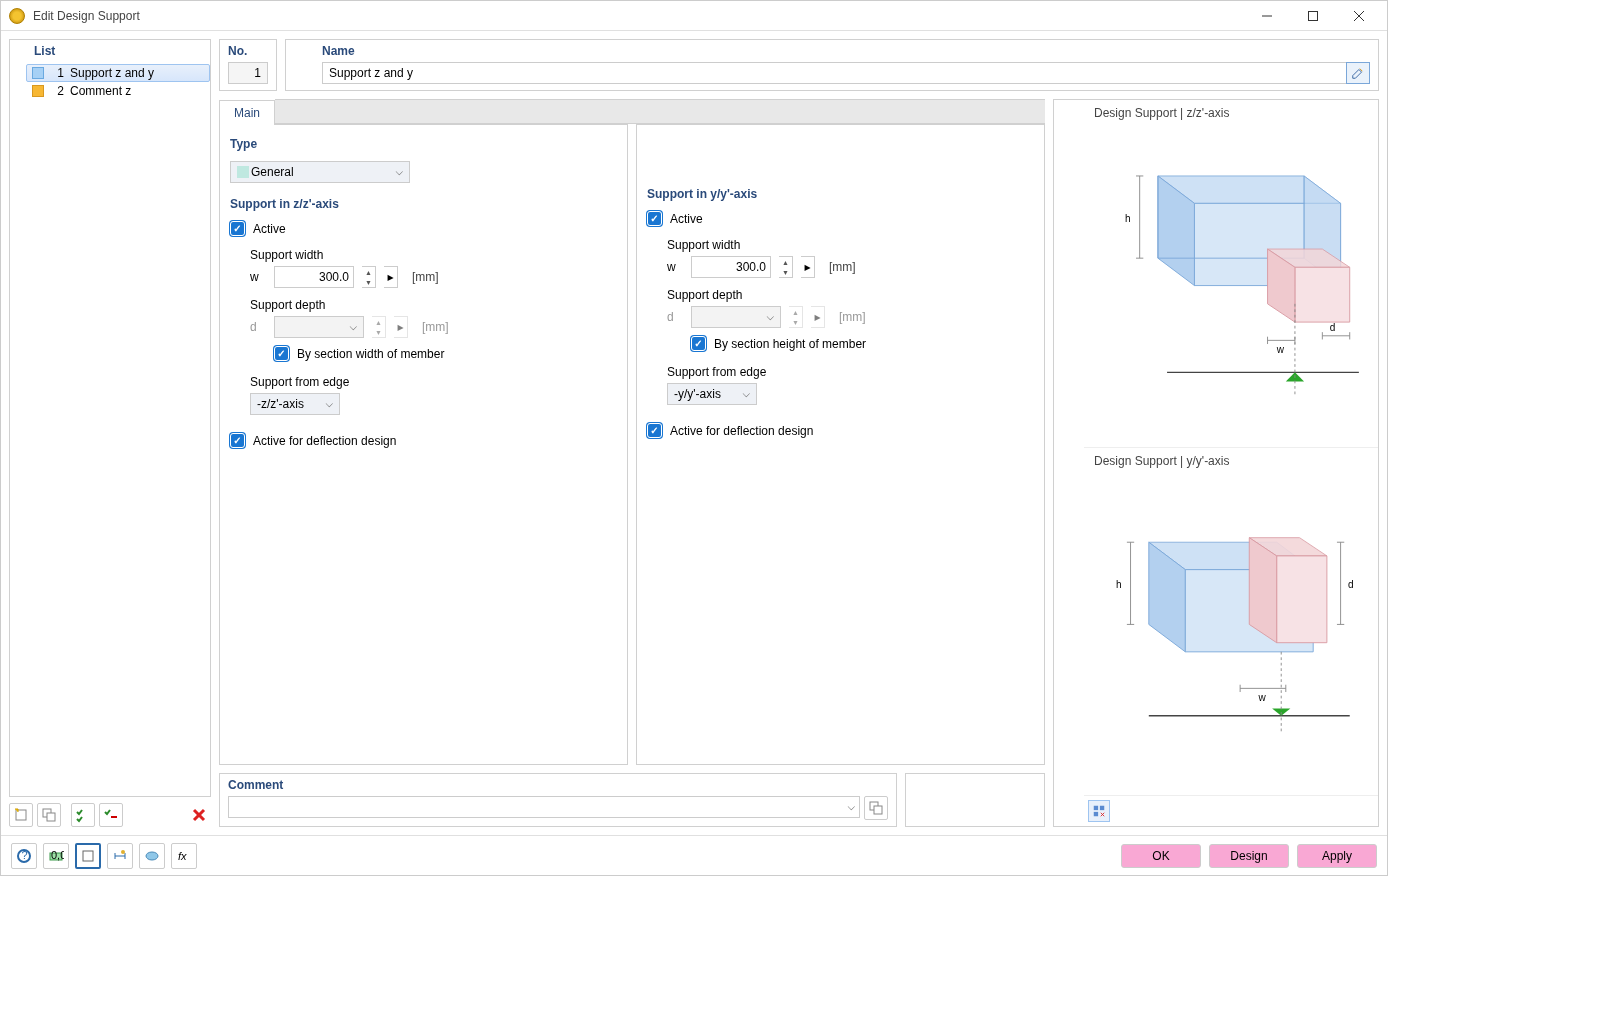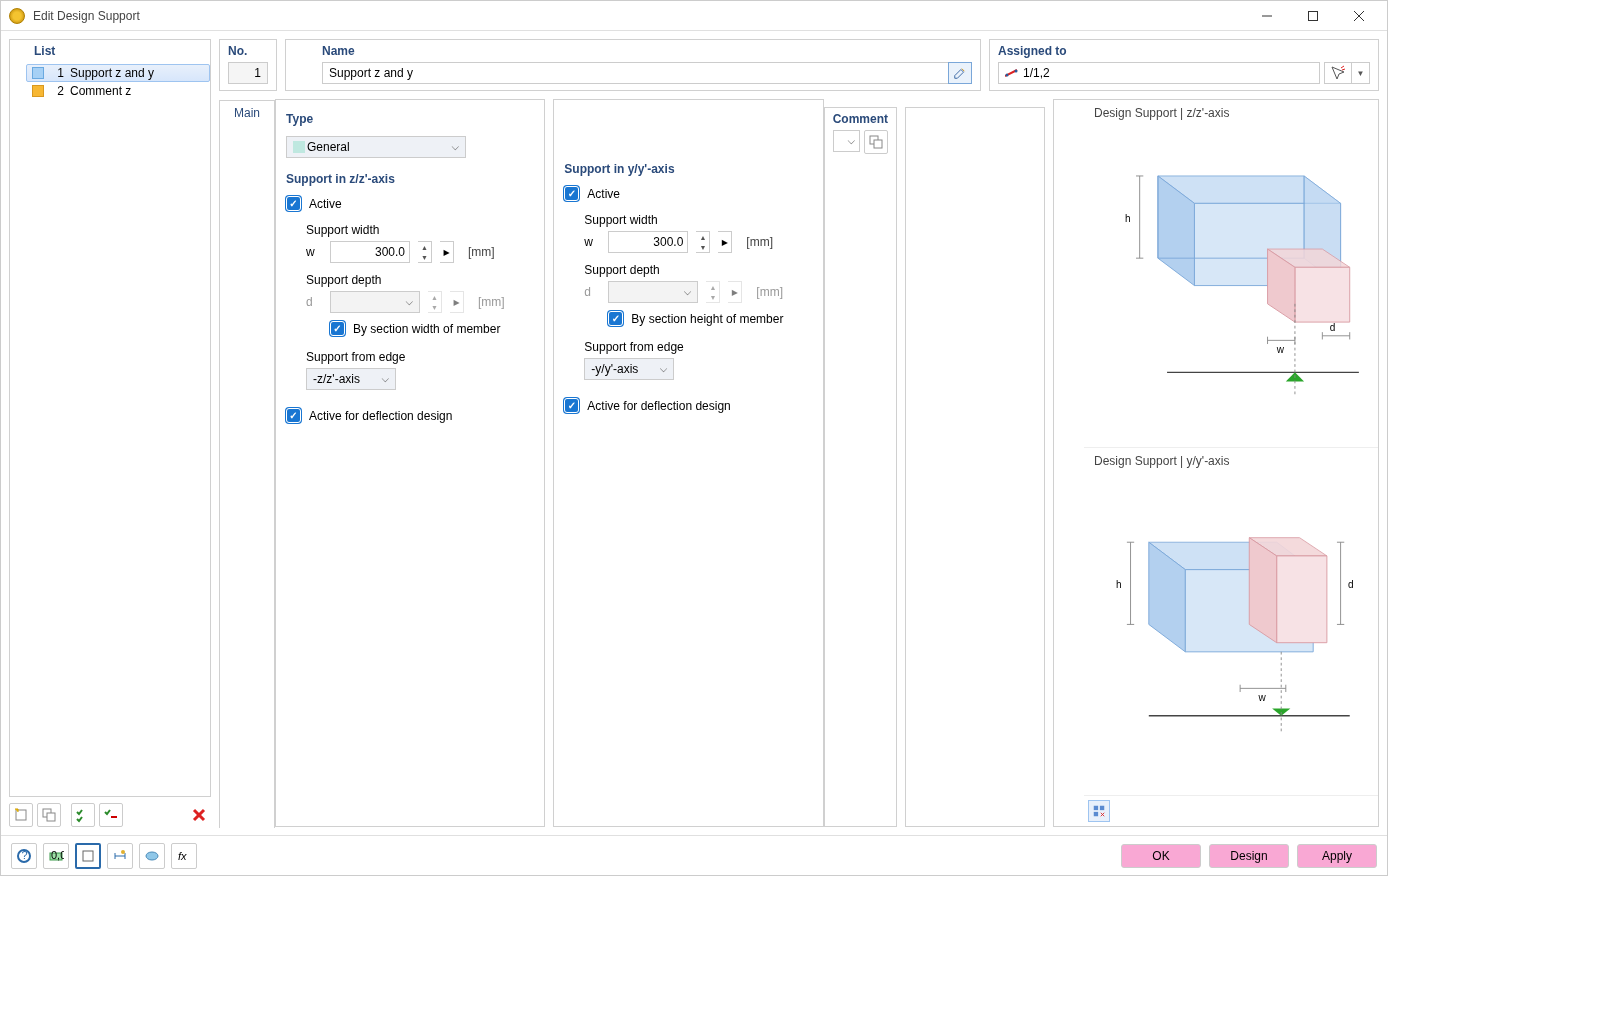--- a/index.html
+++ b/index.html
@@ -44,21 +44,21 @@
 .name-wrap { display: flex; align-items: center; }
 .name-input { flex: 1; height: 22px; border: 1px solid #ccc; padding: 0 6px; }
 .edit-btn { width: 24px; height: 22px; border: 1px solid #7aa7d9; background: #eaf2fb; display: flex; align-items: center; justify-content: center; margin-left:-1px;}
 .assigned-box { width: 390px; }
 .assigned-wrap { display: flex; align-items: center; gap: 4px; }
 .assigned-input { flex: 1; height: 22px; border: 1px solid #ccc; padding: 0 6px; display:flex;align-items:center;gap:4px;}
 .pick-btn { width: 28px; height: 22px; border: 1px solid #ccc; background: #fff; display: flex; align-items: center; justify-content: center;}
 .drop-btn { width: 18px; height: 22px; border: 1px solid #ccc; border-left:none; background: #fff; display: flex; align-items: center; justify-content: center;}
 
 .content { flex: 1; display: flex; gap: 8px; margin-top: 8px; min-height:0;}
-.mid-col { flex: 1; display: flex; flex-direction: row; min-width:0;}
+.mid-col { flex: 1; display: flex; flex-direction: column; min-width:0;}
 .tab { padding: 5px 14px; background: #fff; border-top: 1px solid #d0d0d0; border-right:1px solid #d0d0d0; border-left:1px solid #d0d0d0; position:relative; top:1px; color:#2a4a7a;}
 .tab-filler{flex:1;background:#e8e8e8;border-bottom:1px solid #d0d0d0;border-top:1px solid #d0d0d0;}
 
 .main-split { flex: 1; display: flex; gap: 8px; min-height:0;}
 .half-panel { flex: 1; border: 1px solid #d0d0d0; background: #fff; padding: 8px 10px; }
 .sect-title { color: #2a4a7a; font-weight: 600; margin: 4px 0 10px; }
 .drop { width: 180px; height: 22px; border: 1px solid #ccc; background: #eef1f6; display: flex; align-items: center; padding: 0 6px; justify-content: space-between; }
 .drop .chev{color:#666;font-size:10px;}
 .drop.sm{width:90px;}
 .drop.disabled{color:#999;background:#f3f3f3;}
@@ -182,45 +182,20 @@
         <div class="field-box name-box">
           <div class="lab">Name</div>
           <div class="name-wrap">
             <input class="name-input" value="Support z and y" style="">
             <div class="edit-btn">
                 <svg width="14" height="14" viewBox="0 0 16 16">
                   <path d="M2 11 l7 -7 l3 3 l-7 7 l-3 0 z" fill="none" stroke="#2a5a9a"></path>
                   <path d="M10 3 l3 3" stroke="#c80"></path>
                 </svg>
               </div>
-          </div>
-        </div>
-        <div class="field-box assigned-box">
-          <div class="lab">Assigned to</div>
-          <div class="assigned-wrap">
-            <div class="assigned-input">
-              <svg width="14" height="10">
-                  <line x1="0" y1="8" x2="12" y2="2" stroke="#d22" stroke-width="2"></line>
-                  <circle cx="2" cy="7" r="1.5" fill="#2a5a9a"></circle>
-                  <circle cx="11" cy="3" r="1.5" fill="#2a5a9a"></circle>
-                </svg>
-              <span>1/1,2</span>
-            </div>
-            <div style="display:flex">
-              <div class="pick-btn">
-                  <svg width="16" height="16" viewBox="0 0 16 16">
-                    <path d="M2 2 l5 12 l2 -5 l5 -2 z" fill="none" stroke="#555"></path>
-                    <line x1="11" y1="3" x2="14" y2="1" stroke="#d22"></line>
-                    <line x1="12" y1="5" x2="15" y2="4" stroke="#d22"></line>
-                  </svg>
-                </div>
-              <div class="drop-btn">
-                  <span style="font-size:8px;color:#555;">▼</span>
-                </div>
-            </div>
           </div>
         </div>
       </div>
 
       <div class="content">
         <div class="mid-col">
           <div style="display:flex;">
             <div class="tab">Main</div>
             <div class="tab-filler"></div>
           </div>

